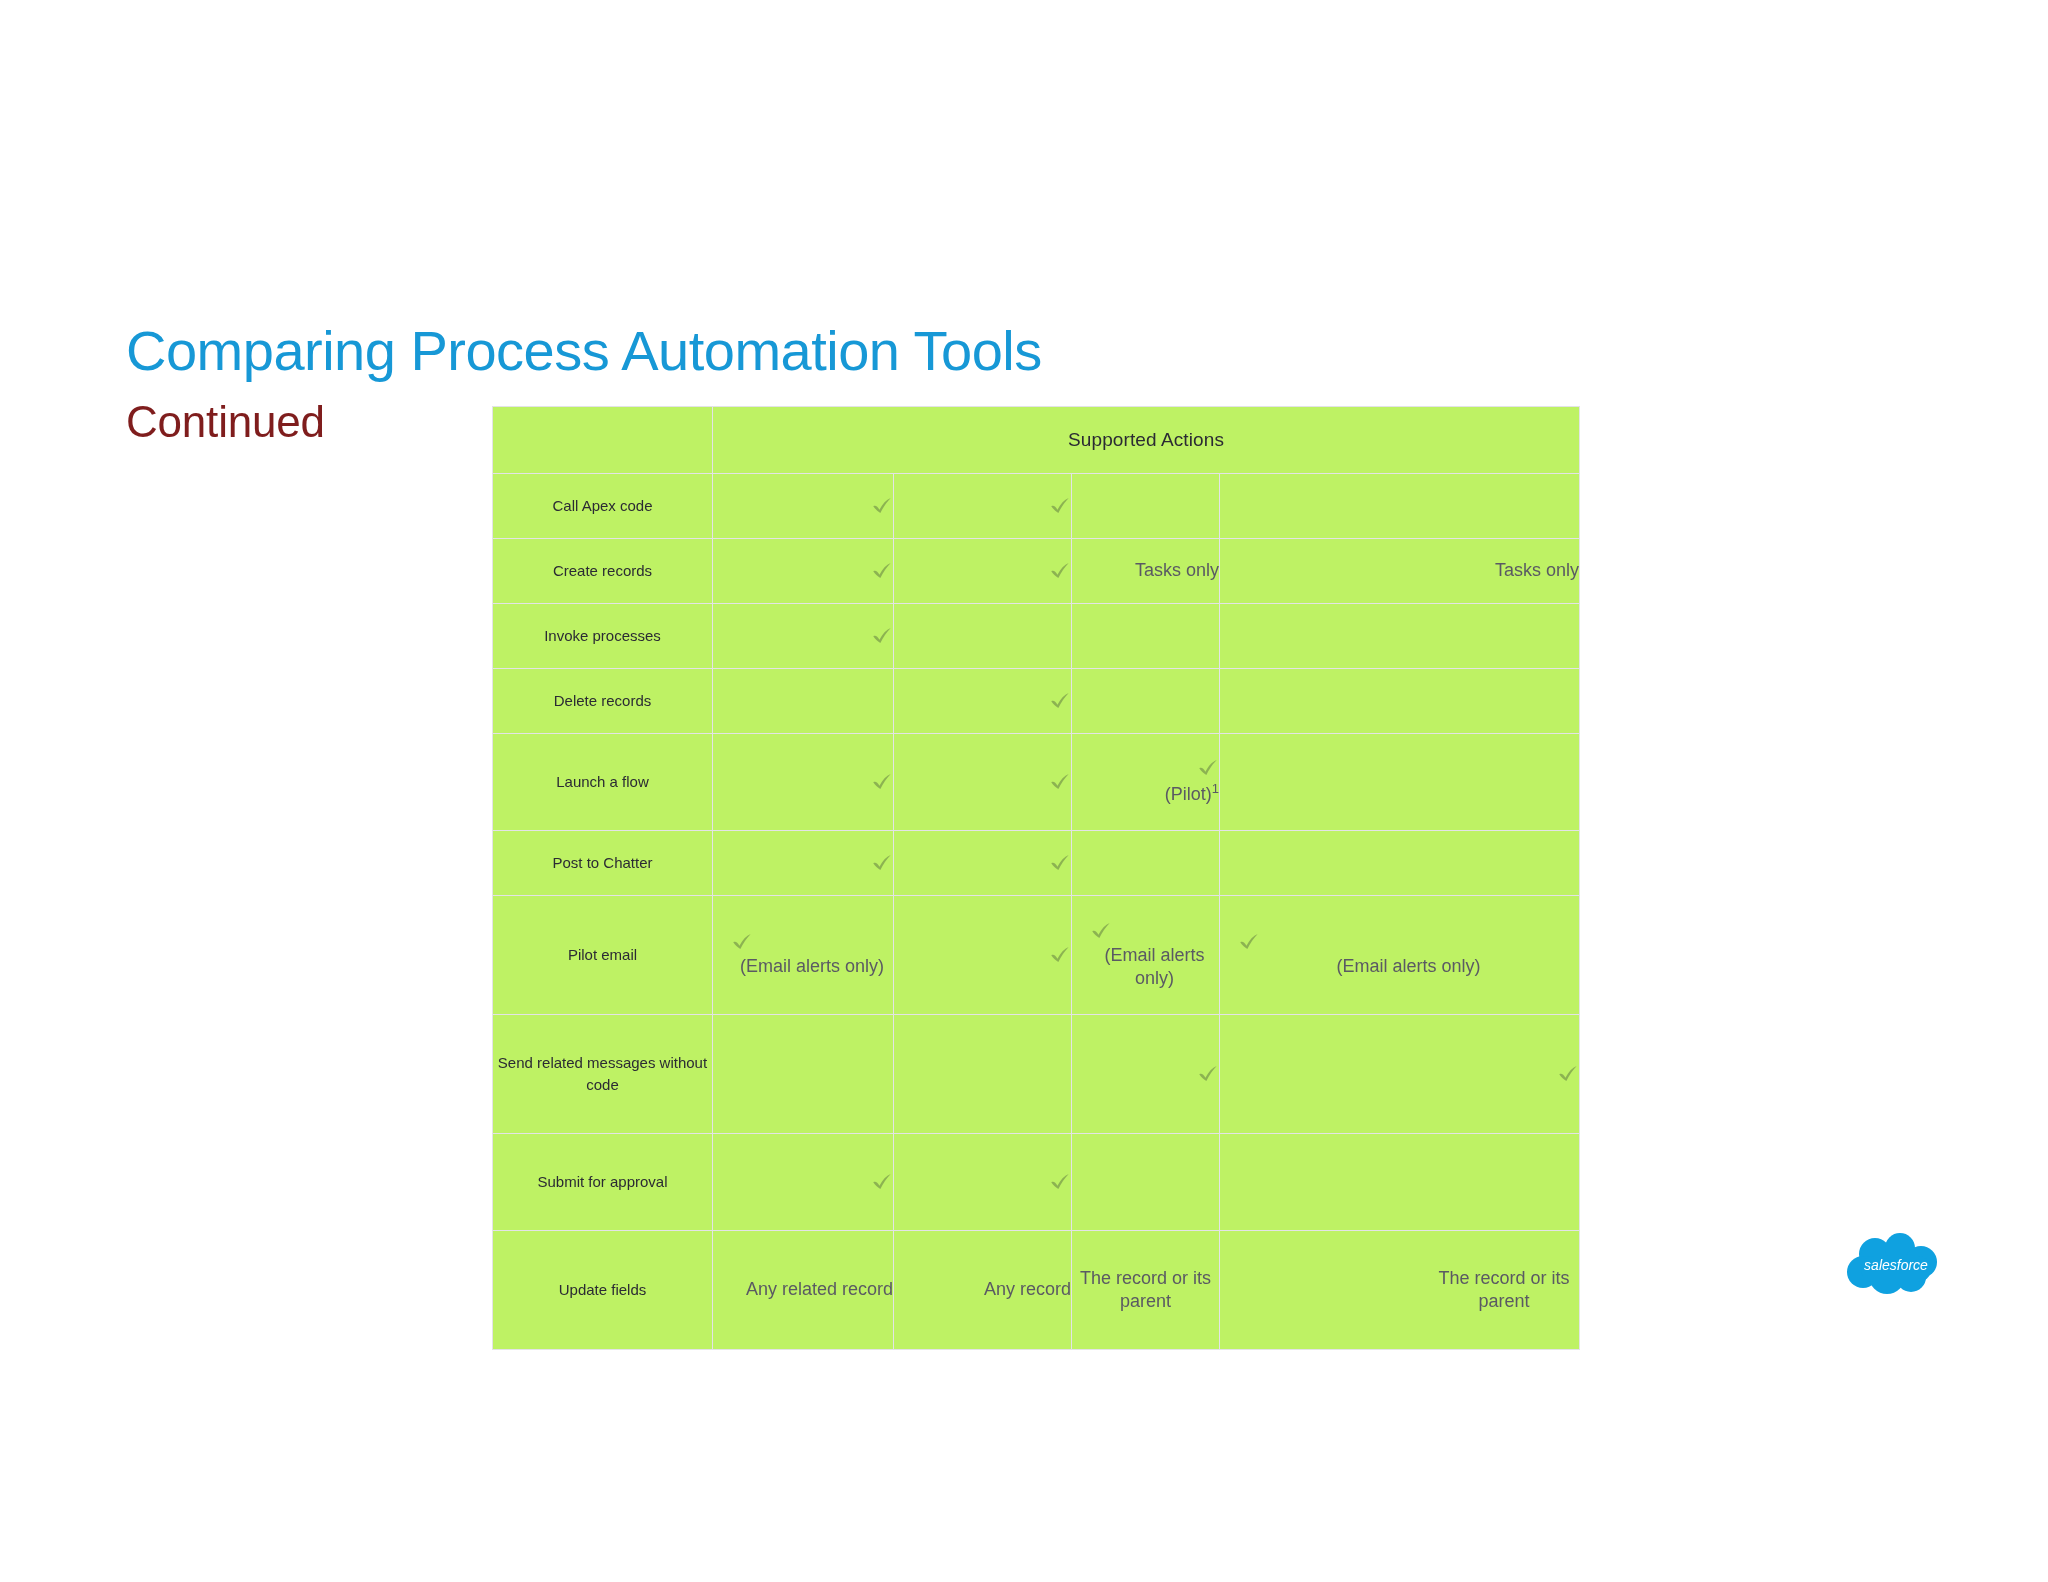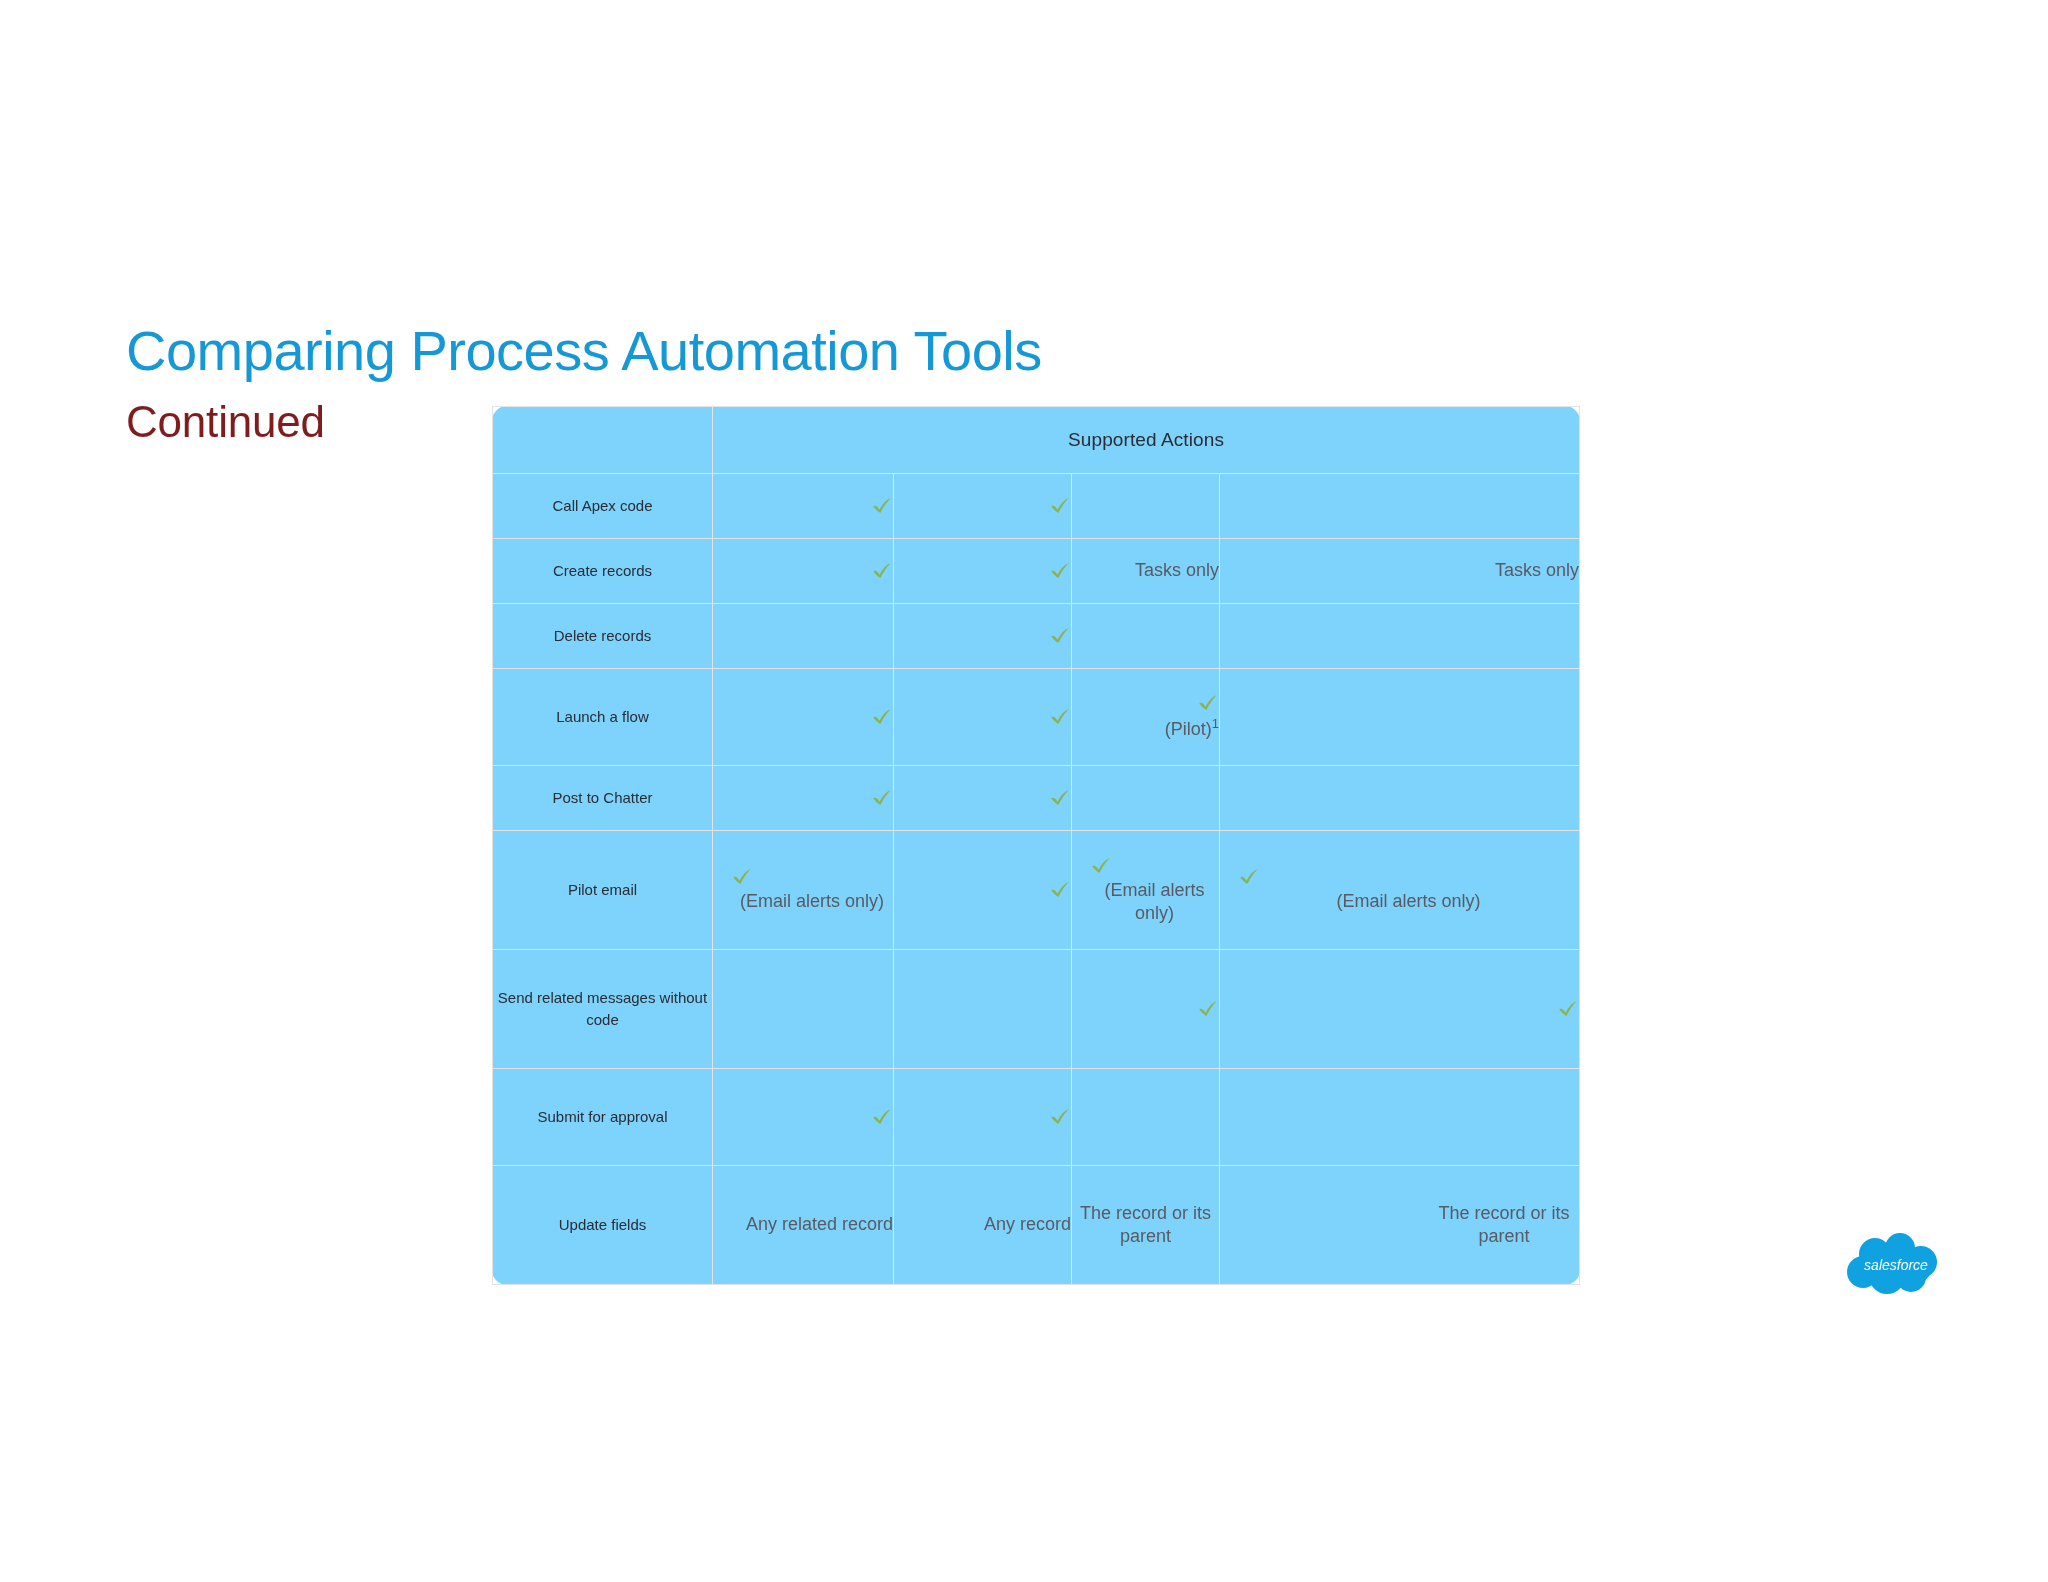--- a/index.html
+++ b/index.html
@@ -43,22 +43,21 @@
   .table-wrap {
     position: absolute;
     left: 492px;
     top: 406px;
     width: 1087px;
   }
   table.cmp {
     border-collapse: collapse;
     width: 100%;
     table-layout: fixed;
-    background: #7dd3fc;
-    border-radius: 15px;
+    background: #bef264;
   }
   table.cmp col.c0 { width: 220px; }
   table.cmp col.c1 { width: 181px; }
   table.cmp col.c2 { width: 178px; }
   table.cmp col.c3 { width: 148px; }
   table.cmp col.c4 { width: 360px; }
 
   table.cmp td, table.cmp th {
     border: 1px solid #e3e3e6;
     padding: 0;
@@ -208,20 +207,41 @@
               <div class="note">Tasks only</div>
             </div>
           </td>
           <td class="cellval">
             <div class="cell-stack">
               <div class="note">Tasks only</div>
             </div>
           </td>
         </tr>
         <tr class="r-short">
+          <td class="rowlabel">Invoke processes</td>
+          <td class="cellval">
+            <div class="cell-stack">
+              <span class="chk">
+                <svg viewBox="0 0 24 24" width="22" height="22">
+                  <path d="M2.5 12.2 C5 11 7.2 12.6 9.2 16.2 C12.6 9.5 16.6 5.2 21.5 3.2 C17.2 7.6 13.4 13 10.2 19.6 C7 17.6 4.5 15.2 2.5 12.2 Z" fill="#8cb351"></path>
+                </svg>
+              </span>
+            </div>
+          </td>
+          <td class="cellval">
+            <div class="cell-stack"></div>
+          </td>
+          <td class="cellval">
+            <div class="cell-stack"></div>
+          </td>
+          <td class="cellval">
+            <div class="cell-stack"></div>
+          </td>
+        </tr>
+        <tr class="r-short">
           <td class="rowlabel">Delete records</td>
           <td class="cellval">
             <div class="cell-stack"></div>
           </td>
           <td class="cellval">
             <div class="cell-stack">
               <span class="chk">
                 <svg viewBox="0 0 24 24" width="22" height="22">
                   <path d="M2.5 12.2 C5 11 7.2 12.6 9.2 16.2 C12.6 9.5 16.6 5.2 21.5 3.2 C17.2 7.6 13.4 13 10.2 19.6 C7 17.6 4.5 15.2 2.5 12.2 Z" fill="#8cb351"></path>
                 </svg>

